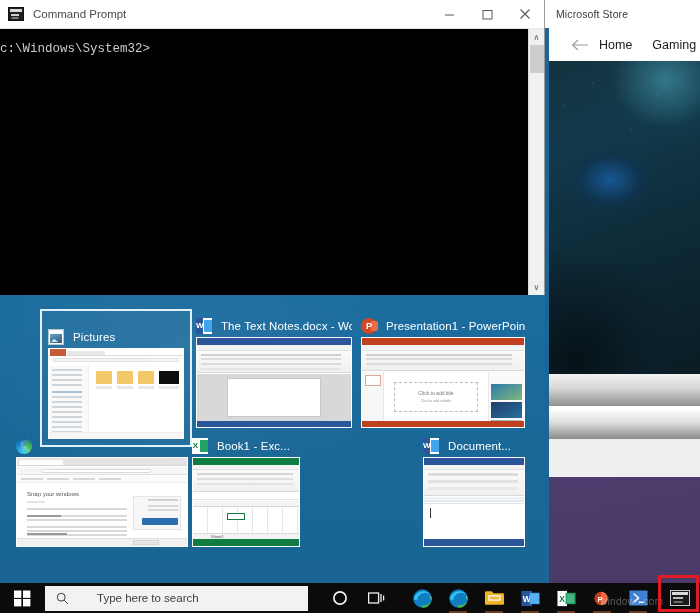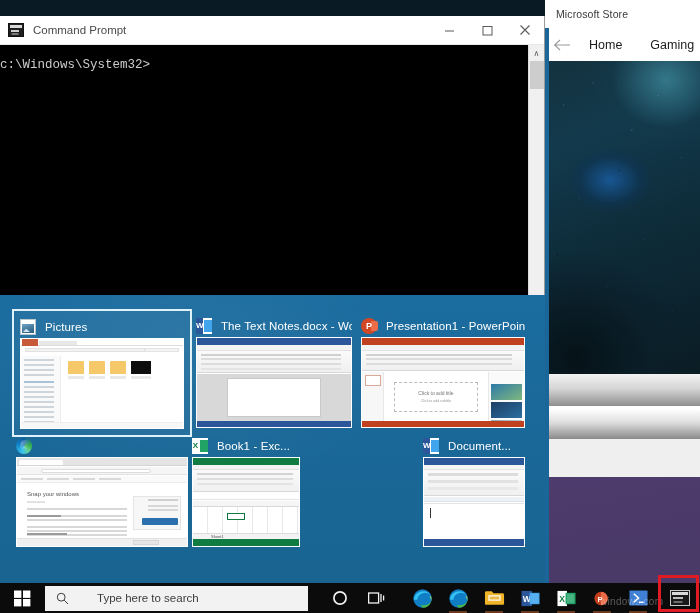--- a/index.html
+++ b/index.html
@@ -16,21 +16,21 @@
     position: absolute; left: 545px; top: 0; width: 155px; height: 583px;
     background: #ffffff; overflow: hidden;
   }
   #store-titlebar {
     height: 28px; background: #ffffff;
     display: flex; align-items: center; padding-left: 11px;
   }
   #store-title { font-size: 10.5px; color: #3b3b3b; letter-spacing: .1px; }
   #store-nav {
     height: 33px; background: #ffffff;
-    display: flex; align-items: center; gap: 8px; padding-left: 8px;
+    display: flex; align-items: center; gap: 0px; padding-left: 26px;
   }
   .store-back { width: 28px; height: 24px; display:flex; align-items:center; justify-content:center; }
   .store-nav-item { font-size: 12.5px; color: #1b1b1b; padding: 0 10px; }
   #store-hero {
     position: relative; height: 313px; width: 155px;
     background:
       radial-gradient(ellipse 55px 42px at 42% 38%, rgba(24,88,150,.95) 0%, rgba(14,52,86,.55) 55%, rgba(0,0,0,0) 78%),
       radial-gradient(ellipse 90px 80px at 78% 6%, rgba(58,130,150,.85) 0%, rgba(20,60,76,.35) 60%, rgba(0,0,0,0) 85%),
       radial-gradient(ellipse 120px 120px at 20% 95%, rgba(6,18,24,1) 0%, rgba(10,30,40,.6) 60%, rgba(0,0,0,0) 90%),
       linear-gradient(160deg, #14323f 0%, #123a4c 25%, #0e2c3a 55%, #0a1c24 100%);
@@ -53,21 +53,21 @@
   .store-band-a { height: 32px; background: linear-gradient(#f2f2f2 0%, #d6d6d6 45%, #8f8f8f 100%); }
   .store-band-gap { height: 3px; background: #ffffff; }
   .store-band-b { height: 30px; background: linear-gradient(#ffffff 0%, #dedede 45%, #8a8a8a 100%); }
   .store-band-c { height: 38px; background: #efefef; }
   .store-band-purple { flex:1; background: linear-gradient(170deg,#4e3c6e 0%,#4b3a69 45%,#4a3a68 100%); }
   #store-lower { position:absolute; left:0; top:374px; width:155px; height:209px; display:flex; flex-direction:column; }
   #store-left-edge { position:absolute; left:0; top:28px; width:4px; height:555px; background:#1b6699; }
 
   
   #cmd-window {
-    position: absolute; left: 0; top: 16px; width: 545px; height: 295px;
+    position: absolute; left: 0; top: 0; width: 545px; height: 295px;
     background: #000; border-right: 1px solid #9a9a9a; border-bottom: 1px solid #9a9a9a;
   }
   #cmd-titlebar {
     height: 29px; background: #ffffff; display: flex; align-items: center;
     border-bottom: 1px solid #e8e8e8;
   }
   #cmd-icon {
     width: 16px; height: 14px; margin-left: 8px; margin-right: 9px;
     background: #1f1f1f; border: 1px solid #111; position: relative; flex: none;
   }
@@ -106,21 +106,21 @@
   }
   .thumb { position: absolute; }
   .thumb-head { display: flex; align-items: center; height: 22px; }
   .thumb-icon { width: 16px; height: 16px; margin-right: 9px; flex: none; position: relative; }
   .thumb-label {
     color: #ffffff; font-size: 11.5px; white-space: nowrap; overflow: hidden;
     text-overflow: clip; letter-spacing: .1px;
   }
   .thumb-img { background: #fff; border: 1px solid rgba(255,255,255,.25); overflow: hidden; position: relative; }
   .thumb.selected .thumb-frame {
-    border: 2px solid #dff1fb; padding: 5px 6px 6px 6px; background: rgba(255,255,255,.04);
+    border: 2px solid #dff1fb; padding: 15px 6px 6px 6px; background: rgba(255,255,255,.04); margin-left: 28px;
   }
   .thumb-frame { padding: 0; }
 
   
   .ic-pictures { background:#fff; border:1px solid #b9c7d1; }
   .ic-pictures::before{content:"";position:absolute;left:1px;top:4px;right:1px;bottom:1px;
     background:linear-gradient(160deg,#6fa8c9 0%,#4a7fa3 45%,#2e5c7d 100%);}
   .ic-pictures::after{content:"";position:absolute;left:2px;bottom:2px;width:7px;height:4px;
     background:#cfe3ef;clip-path:polygon(0 100%,45% 20%,100% 100%);}
   .ic-word, .ic-word2 { background:#fff; }

